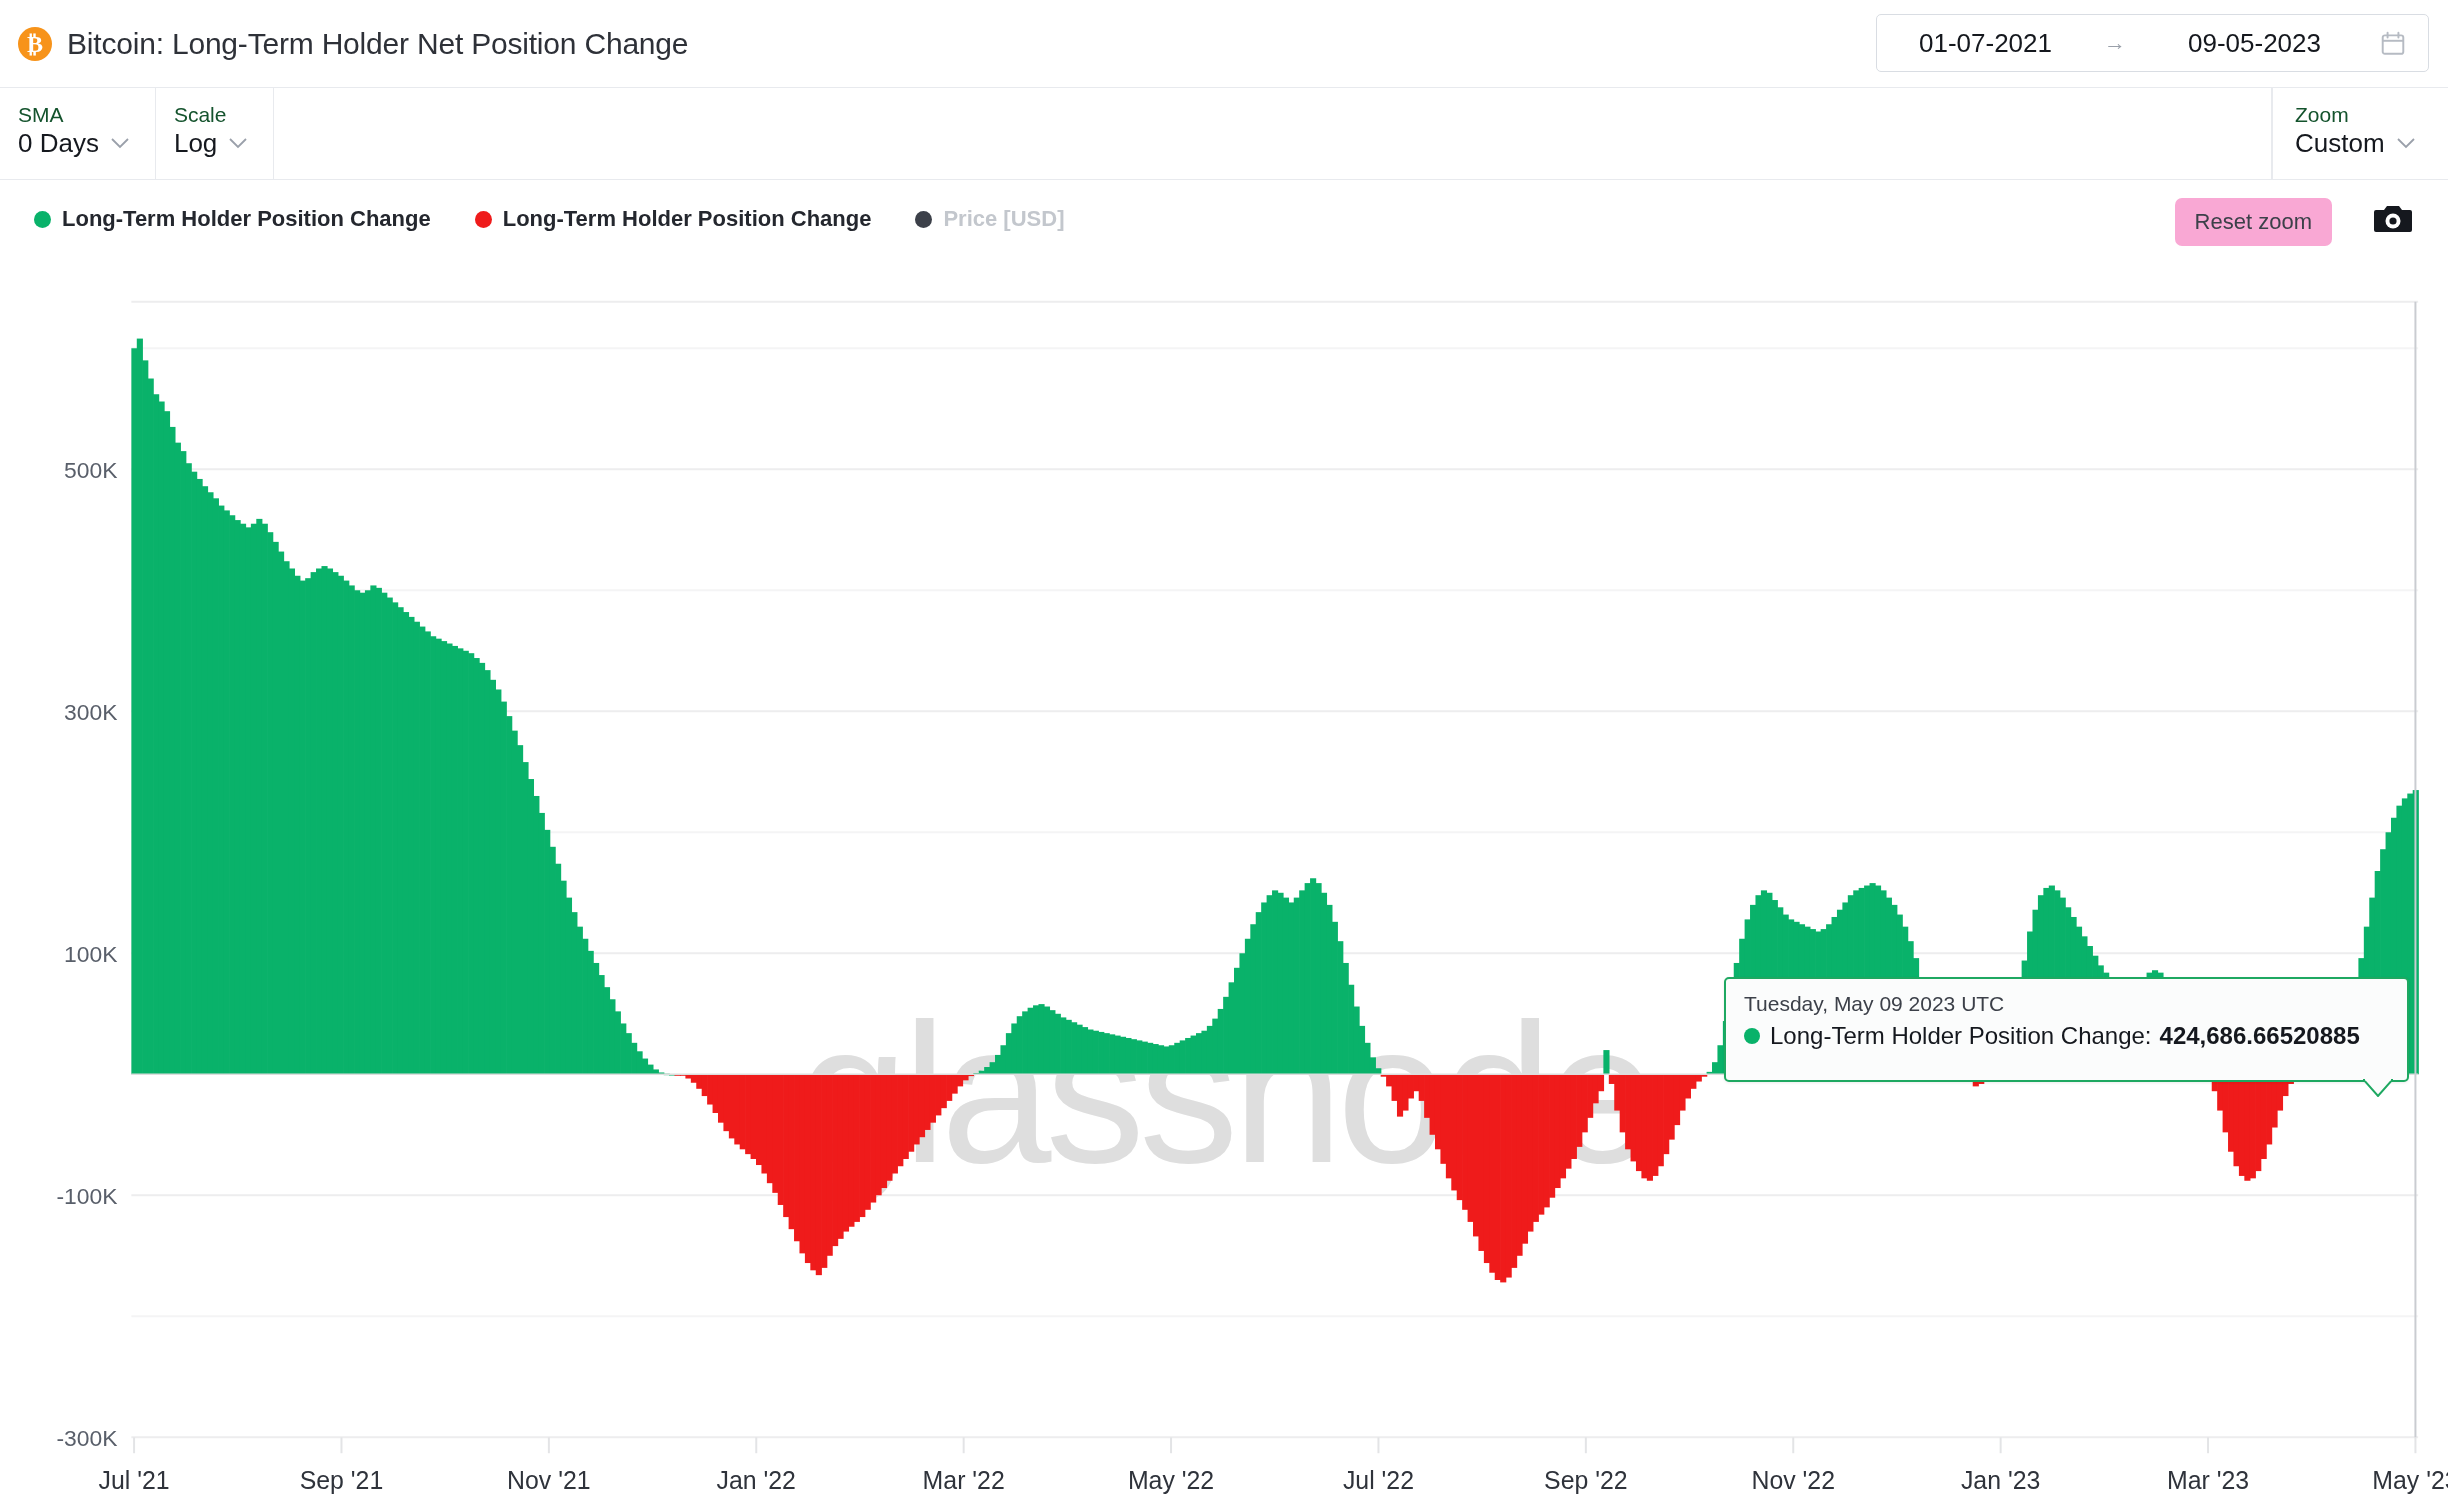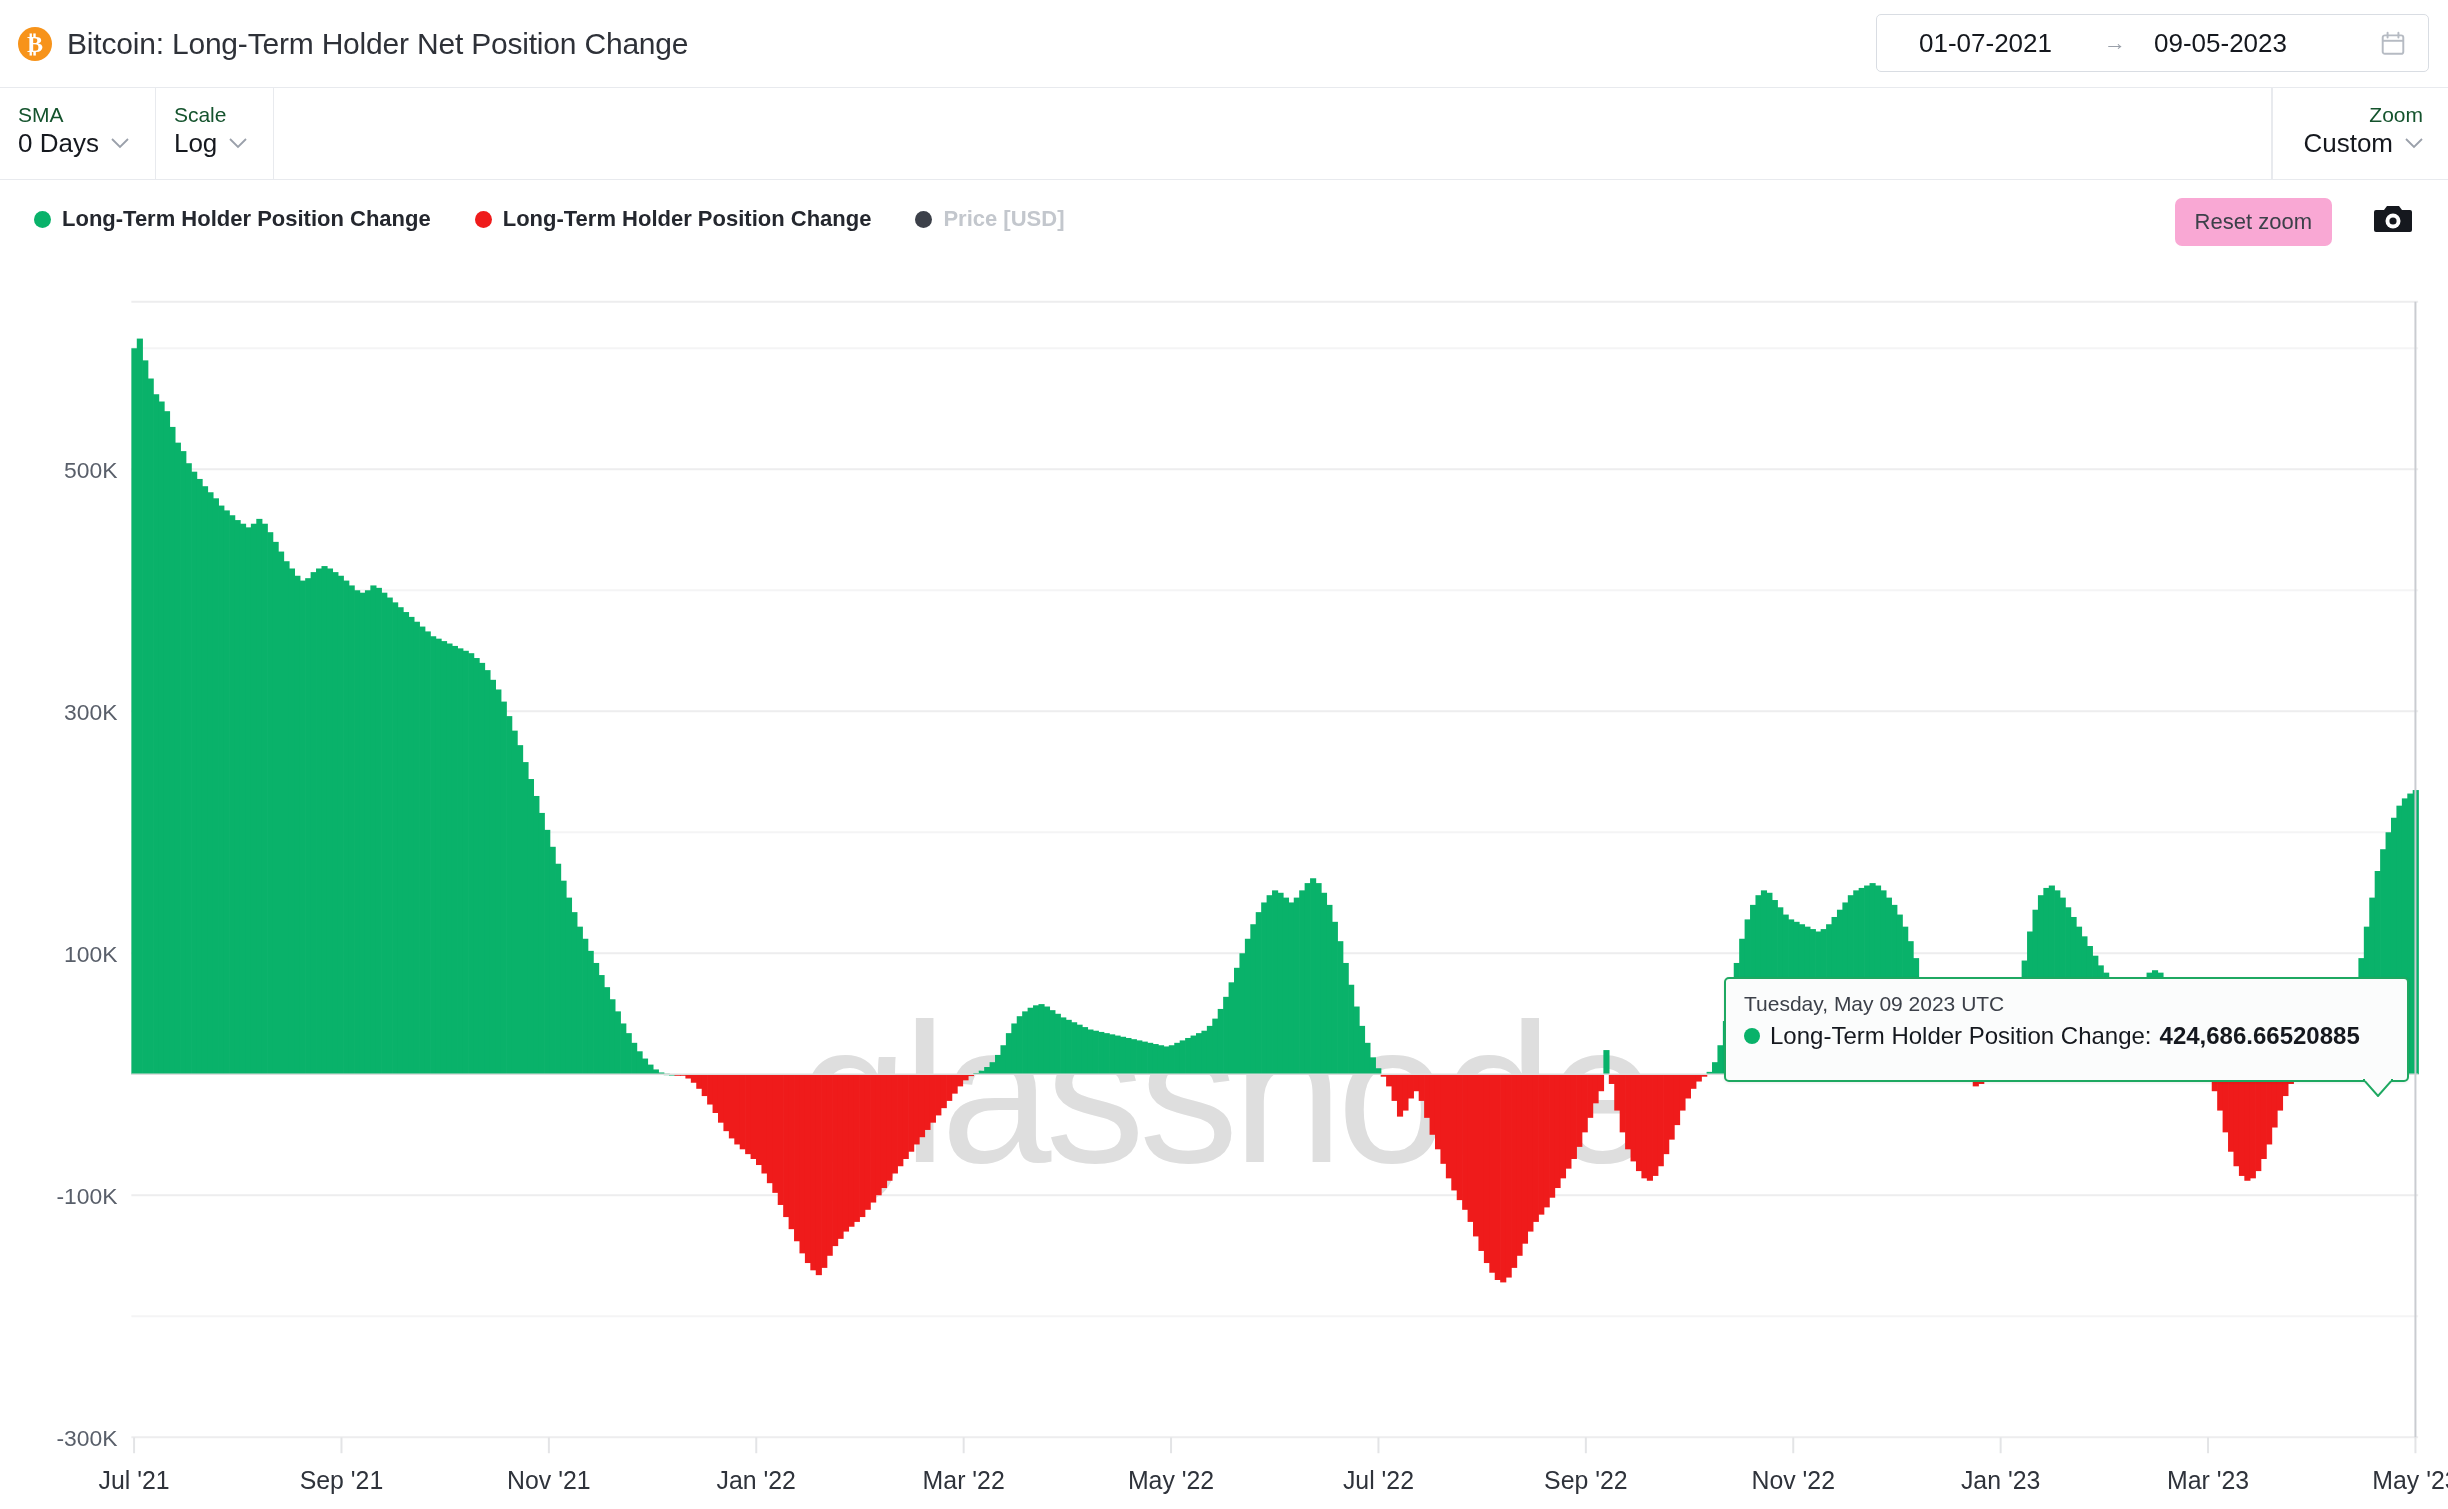--- a/index.html
+++ b/index.html
@@ -30,38 +30,38 @@
     letter-spacing: -0.2px; font-weight: 400;
   }
   .daterange {
     position: absolute; right: 20px; top: 14px;
     height: 58px; width: 553px;
     border: 1px solid #d9dde3; border-radius: 5px;
     display: flex; align-items: center; background:#fff;
   }
   .daterange .dstart { margin-left: 42px; font-size: 26px; color: #15181e; }
   .daterange .darrow { margin-left: 52px; font-size: 22px; color: #9aa0aa; }
-  .daterange .dend   { margin-left: 28px; font-size: 26px; color: #15181e; }
+  .daterange .dend   { margin-left: 62px; font-size: 26px; color: #15181e; }
   .cal-icon { position:absolute; right: 22px; top: 15px; width: 26px; height: 27px; }
 
   
   .toolbar {
     position: relative; height: 92px;
     border-bottom: 1px solid #e8eaee;
     display: flex; align-items: stretch;
   }
   .tb-cell {
     padding: 14px 26px 0 18px;
     border-right: 1px solid #e8eaee;
     display: flex; flex-direction: column; justify-content: flex-start;
     min-width: 117px;
   }
   .tb-cell.right {
     border-right: none; border-left: 1px solid #e8eaee;
-    margin-left: auto; min-width: 177px; padding-left: 22px; align-items: flex-end;
+    margin-left: auto; min-width: 177px; padding-left: 22px;
   }
   .tb-label { font-size: 21px; color: #14532d; line-height: 26px; }
   .tb-value-row { display: flex; align-items: center; gap: 12px; }
   .tb-value { font-size: 26px; color: #15181e; }
   .chev { width: 18px; height: 11px; }
   .tb-spacer { flex: 1; border-right: 1px solid #e8eaee; }
 
   
   .legendrow {
     position: relative; height: 78px;

